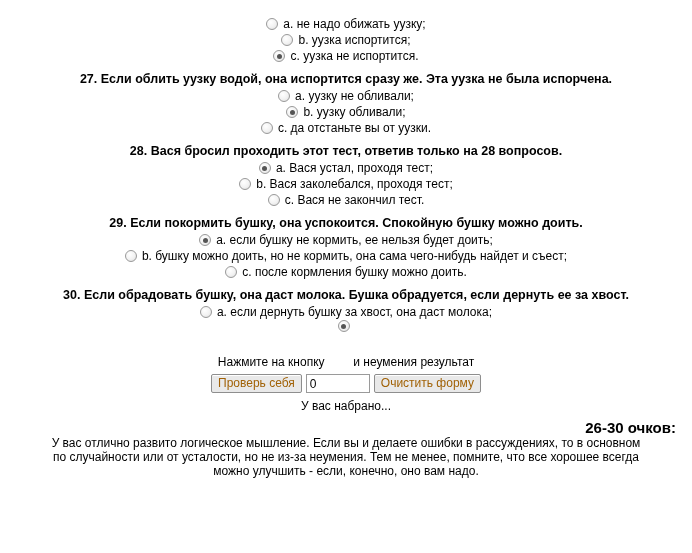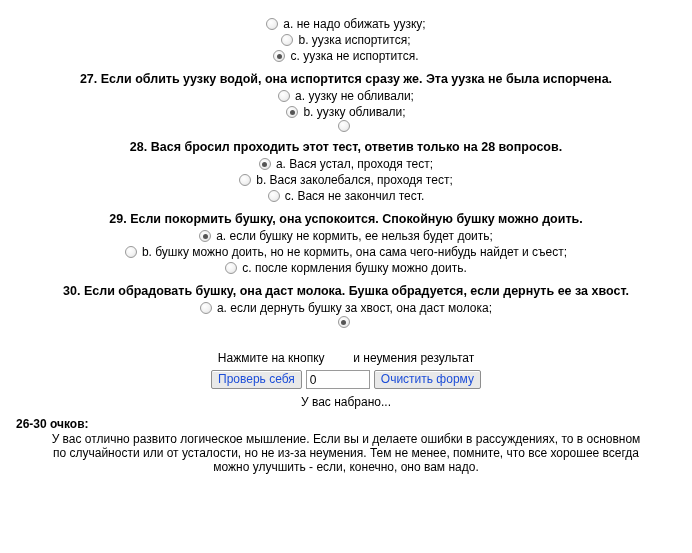--- a/index.html
+++ b/index.html
@@ -90,21 +90,21 @@
     align-items: center;
     gap: 0;
   }
   .btn {
     font-family: "Liberation Sans", sans-serif;
     font-size: 12px;
     padding: 1px 6px;
     background: #e9e9e9;
     border: 1px solid #8e8e8e;
     border-radius: 2px;
-    color: #1d4ed8;
+    color: #a16207;
     line-height: 15px;
     box-shadow: inset 0 1px 0 #ffffff;
   }
   .score-input {
     font-family: "Liberation Sans", sans-serif;
     font-size: 12px;
     width: 56px;
     height: 15px;
     padding: 1px 3px;
     margin: 0 4px;
@@ -115,23 +115,23 @@
   }
   .result-note {
     margin-top: 5px;
     font-size: 12px;
     line-height: 16px;
   }
   .band {
     margin-top: 6px;
   }
   .band-title {
-    text-align: left;
+    text-align: right;
     font-weight: bold;
-    font-size: 12px;
+    font-size: 15px;
     line-height: 16px;
   }
   .band-text {
     text-align: center;
     font-size: 12px;
     line-height: 14px;
     padding: 0 28px;
   }
   .band-spacer {
     height: 10px;
@@ -168,20 +168,21 @@
       <div class="opt-row">
         <span class="radio"></span>
         <span class="opt-label">a. уузку не обливали;</span>
       </div>
       <div class="opt-row">
         <span class="radio checked"></span>
         <span class="opt-label">b. уузку обливали;</span>
       </div>
       <div class="opt-row">
         <span class="radio"></span>
+        <span class="opt-label">c. да отстаньте вы от уузки.</span>
       </div>
     </div>
   </div>
 
   <div class="question-block">
     <div class="q-text">28. Вася бросил проходить этот тест, ответив только на 28 вопросов.</div>
     <div class="options">
       <div class="opt-row">
         <span class="radio checked"></span>
         <span class="opt-label">a. Вася устал, проходя тест;</span>

